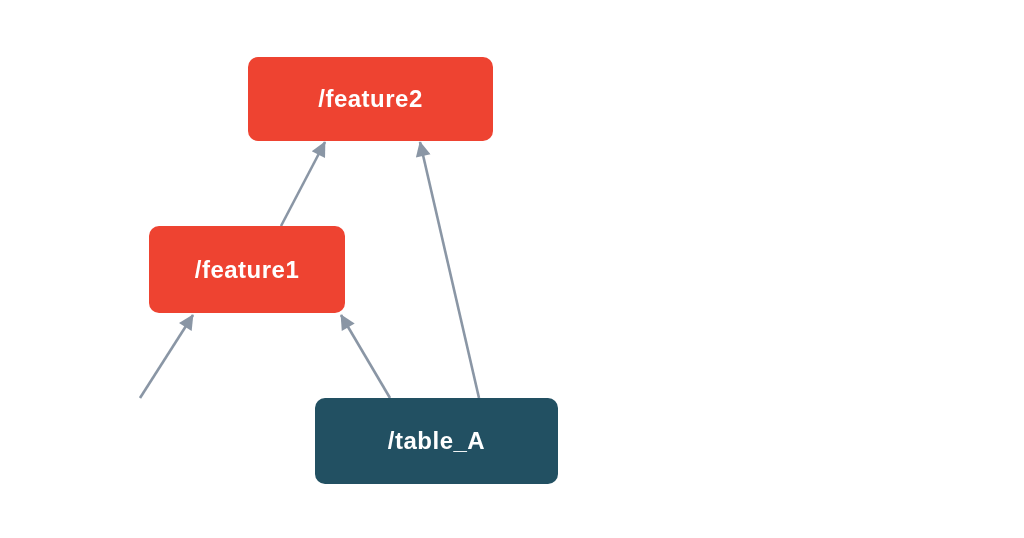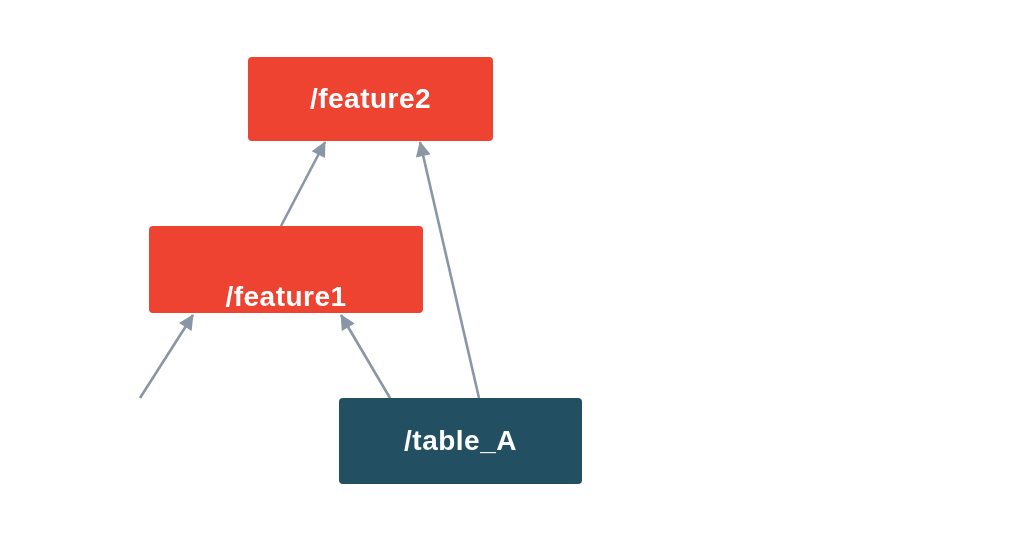--- a/index.html
+++ b/index.html
@@ -23,29 +23,29 @@
     top: 0;
     width: 1024px;
     height: 538px;
     pointer-events: none;
   }
   .node {
     position: absolute;
     display: flex;
     align-items: center;
     justify-content: center;
-    border-radius: 4px;
+    border-radius: 10px;
     color: #ffffff;
-    font-size: 28px;
+    font-size: 24px;
     font-weight: bold;
     letter-spacing: 0.5px;
     box-sizing: border-box;
   }
   .node-feature2 { left: 248px; top: 57px;  width: 245px; height: 84px; }
-  .node-feature1 { left: 149px; top: 226px; width: 274px; height: 87px; align-items: flex-end; }
+  .node-feature1 { left: 149px; top: 226px; width: 196px; height: 87px; }
   .node-table_b  { left: 52px;  top: 398px; width: 243px; height: 86px; }
   .node-table_a  { left: 315px; top: 398px; width: 243px; height: 86px; }
 </style>
 </head>
 <body>
 
 <div class="canvas" style="background: rgb(255, 255, 255);">
 
   <svg class="edges-layer" width="1024" height="538" viewBox="0 0 1024 538" xmlns="http://www.w3.org/2000/svg">
     <defs>
@@ -63,17 +63,17 @@
 
   <div class="node node-feature2" style="background-color: rgb(238, 67, 49); color: rgb(255, 255, 255);">
     <span>/feature2</span>
   </div>
 
   <div class="node node-feature1" style="background-color: rgb(238, 67, 49); color: rgb(255, 255, 255);">
     <span>/feature1</span>
   </div>
 
 
-  <div class="node node-table_a" style="background-color: rgb(34, 80, 98); color: rgb(255, 255, 255); margin-left: 24px;">
+  <div class="node node-table_a" style="background-color: rgb(34, 80, 98); color: rgb(255, 255, 255);">
     <span>/table_A</span>
   </div>
 
 </div>
 
 </body></html>

